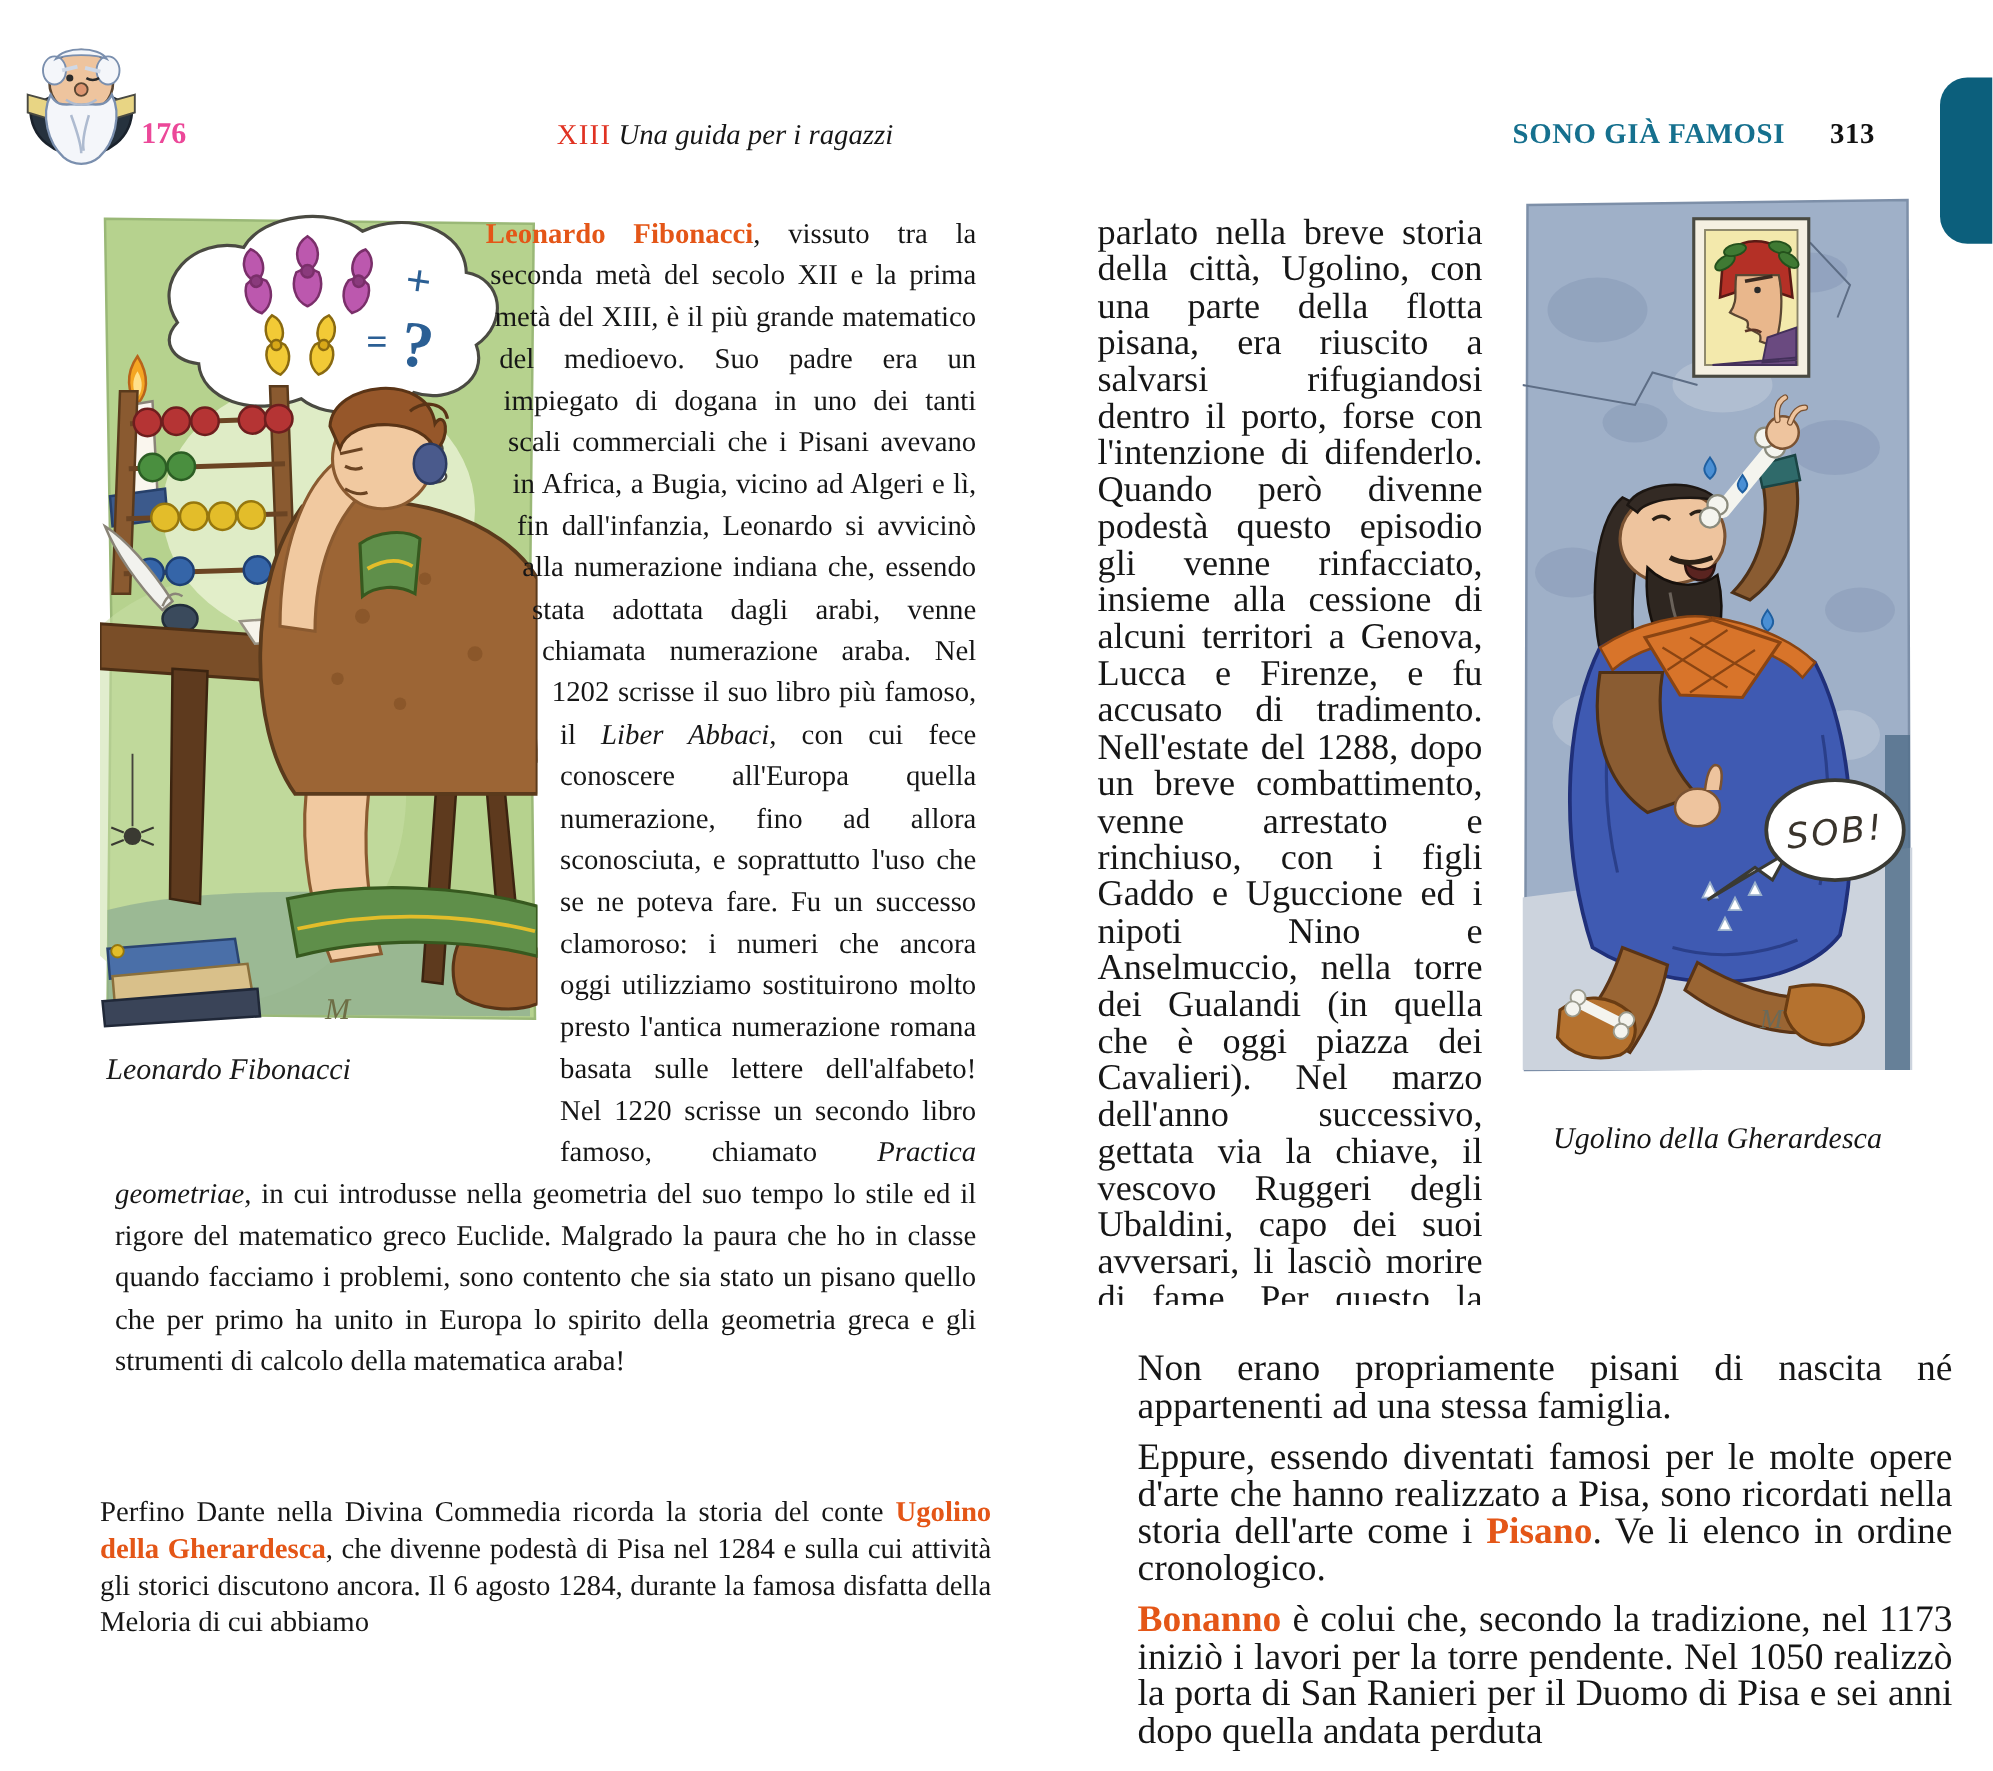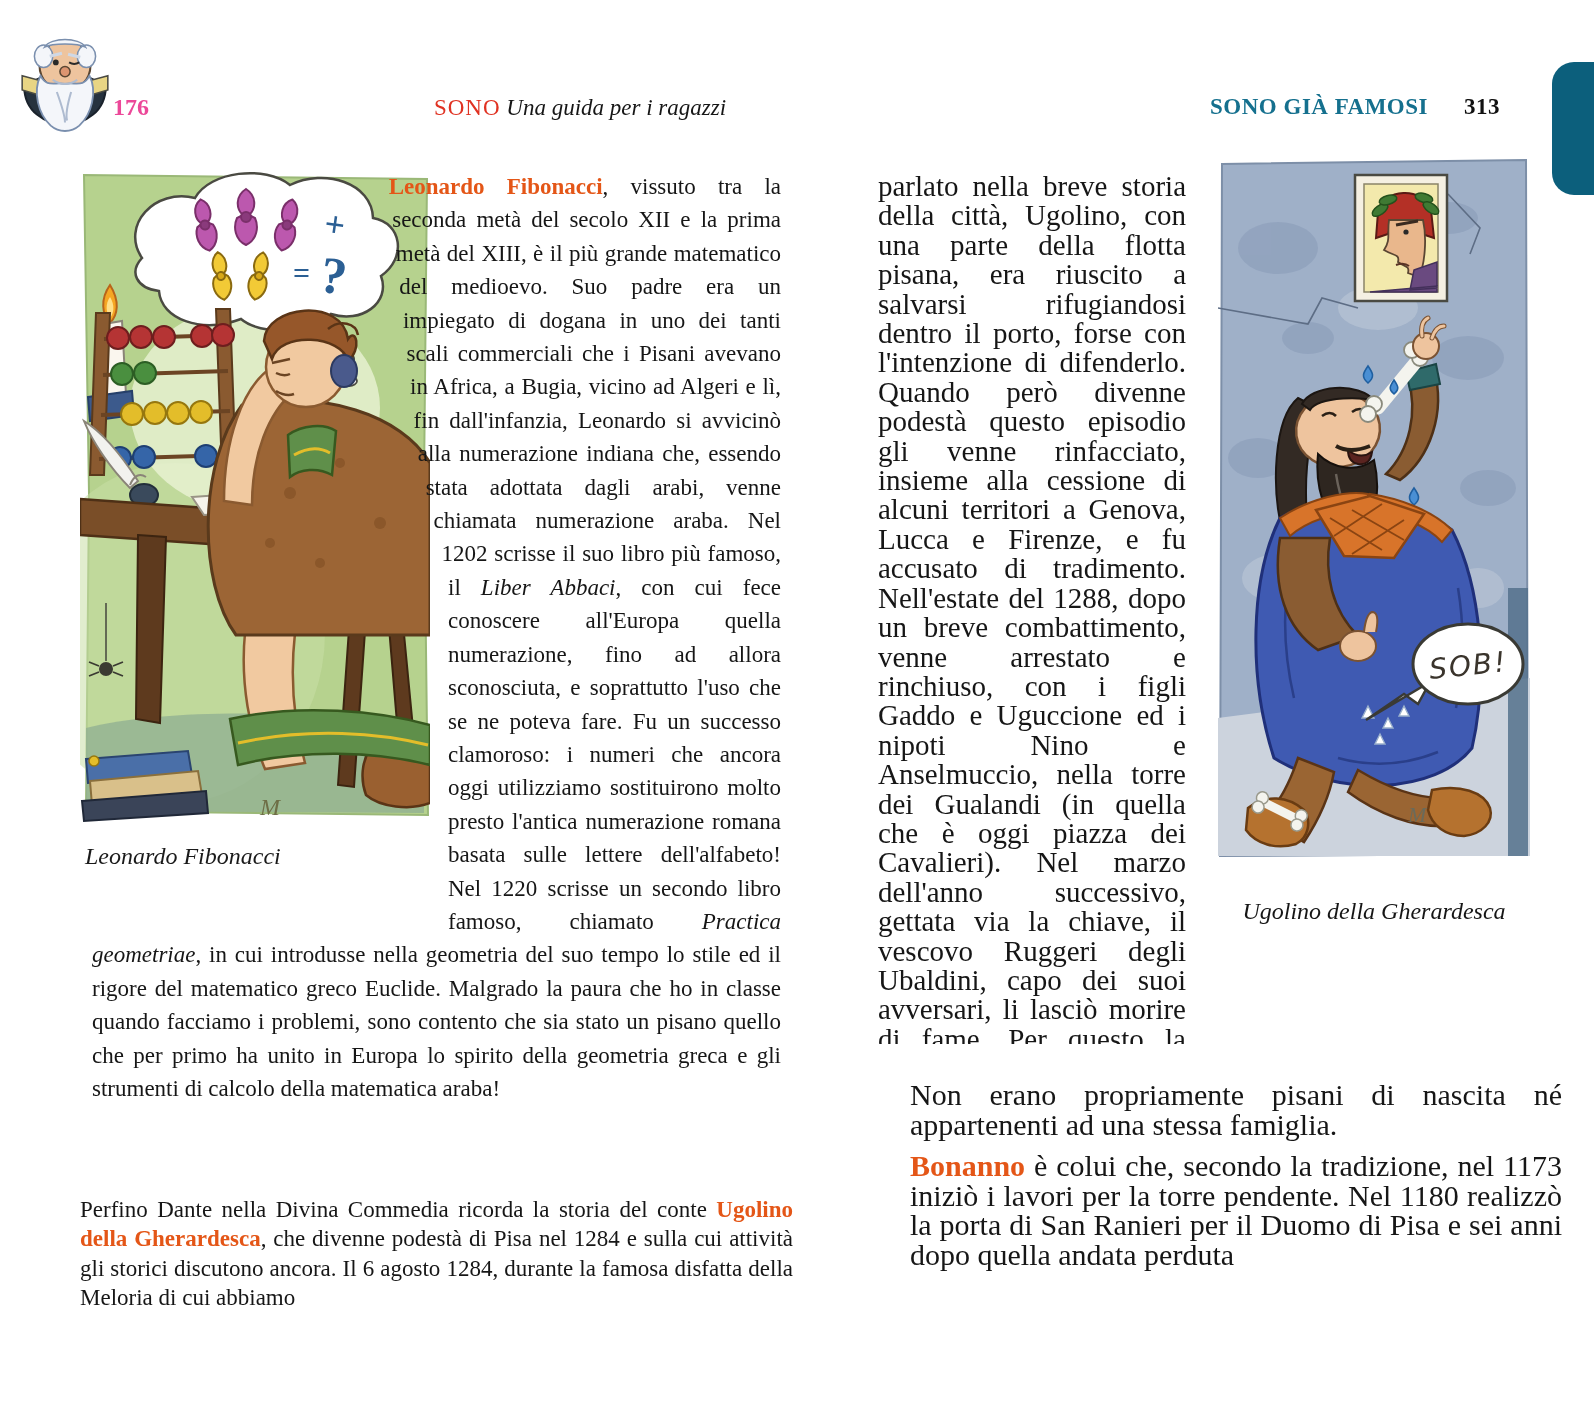--- a/index.html
+++ b/index.html
@@ -51,21 +51,21 @@
     <path d="M35,27 l12,-3 M53,25 l12,3" stroke="#cfd8e6" stroke-width="3" fill="none"></path>
     <circle cx="50" cy="42" r="5" fill="#dd9570" stroke="#5a4632" stroke-width="1.5"></circle>
     <path d="M26,46 C18,62 24,84 36,95 C44,102 56,102 64,95 C76,84 82,62 74,46 C68,58 60,52 50,54 C40,52 32,58 26,46 Z" fill="#f4f6fa" stroke="#7a8fae" stroke-width="1.8"></path>
     <path d="M38,50 q12,8 24,0" stroke="#aebbd0" stroke-width="2" fill="none"></path>
     <path d="M42,62 q8,22 8,30 M56,62 q-6,20 -4,28" stroke="#aebbd0" stroke-width="2" fill="none"></path>
   </svg>
 </div>
 
 <div class="abs pagenum" style="left:113px;top:94px;">176</div>
 <div class="abs hdr-center" style="left:390px;top:95px;width:380px;text-align:center;">
-  <span class="brand-red">SONO</span>
+  <span class="brand-red">XIII</span>
   <span class="hdr-italic">Una guida per i ragazzi</span>
 </div>
 <div class="abs hdr-right" style="left:1100px;top:94px;width:400px;">
   <span>SONO GIÀ FAMOSI</span><span class="pn">313</span>
 </div>
 
 <div class="tab"></div>
 
 <div class="abs leftbody">
   <div class="figfloat">
@@ -325,14 +325,15 @@
       <text x="250" y="517" text-anchor="middle" font-family="DejaVu Sans, sans-serif" font-style="italic" font-size="28" letter-spacing="2" fill="#3a342c" transform="rotate(-6 250 506)">SOB!</text>
     </g>
     <text x="190" y="664" font-size="22" font-style="italic" fill="#6a6a5a">M</text>
   </svg>
 </div>
 
 <div class="abs caption-right">Ugolino della Gherardesca</div>
 
 <div class="abs rightbottom">
   <p><span>Non erano propriamente pisani di nascita né appartenenti ad una stessa famiglia.</span></p>
-  <p><span class="sg-kw">Bonanno</span><span> è colui che, secondo la tradizione, nel 1173 iniziò i lavori per la torre pendente. Nel 1180 realizzò la porta di San Ranieri per il Duomo di Pisa e sei anni dopo quella andata perduta</span></p>
+  <p><span>Eppure, essendo diventati famosi per le molte opere d'arte che hanno realizzato a Pisa, sono ricordati nella storia dell'arte come i </span><span class="sg-kw">Pisano</span><span>. Ve li elenco in ordine cronologico.</span></p>
+  <p><span class="sg-kw">Bonanno</span><span> è colui che, secondo la tradizione, nel 1173 iniziò i lavori per la torre pendente. Nel 1050 realizzò la porta di San Ranieri per il Duomo di Pisa e sei anni dopo quella andata perduta</span></p>
 </div>
 
 </body></html>

